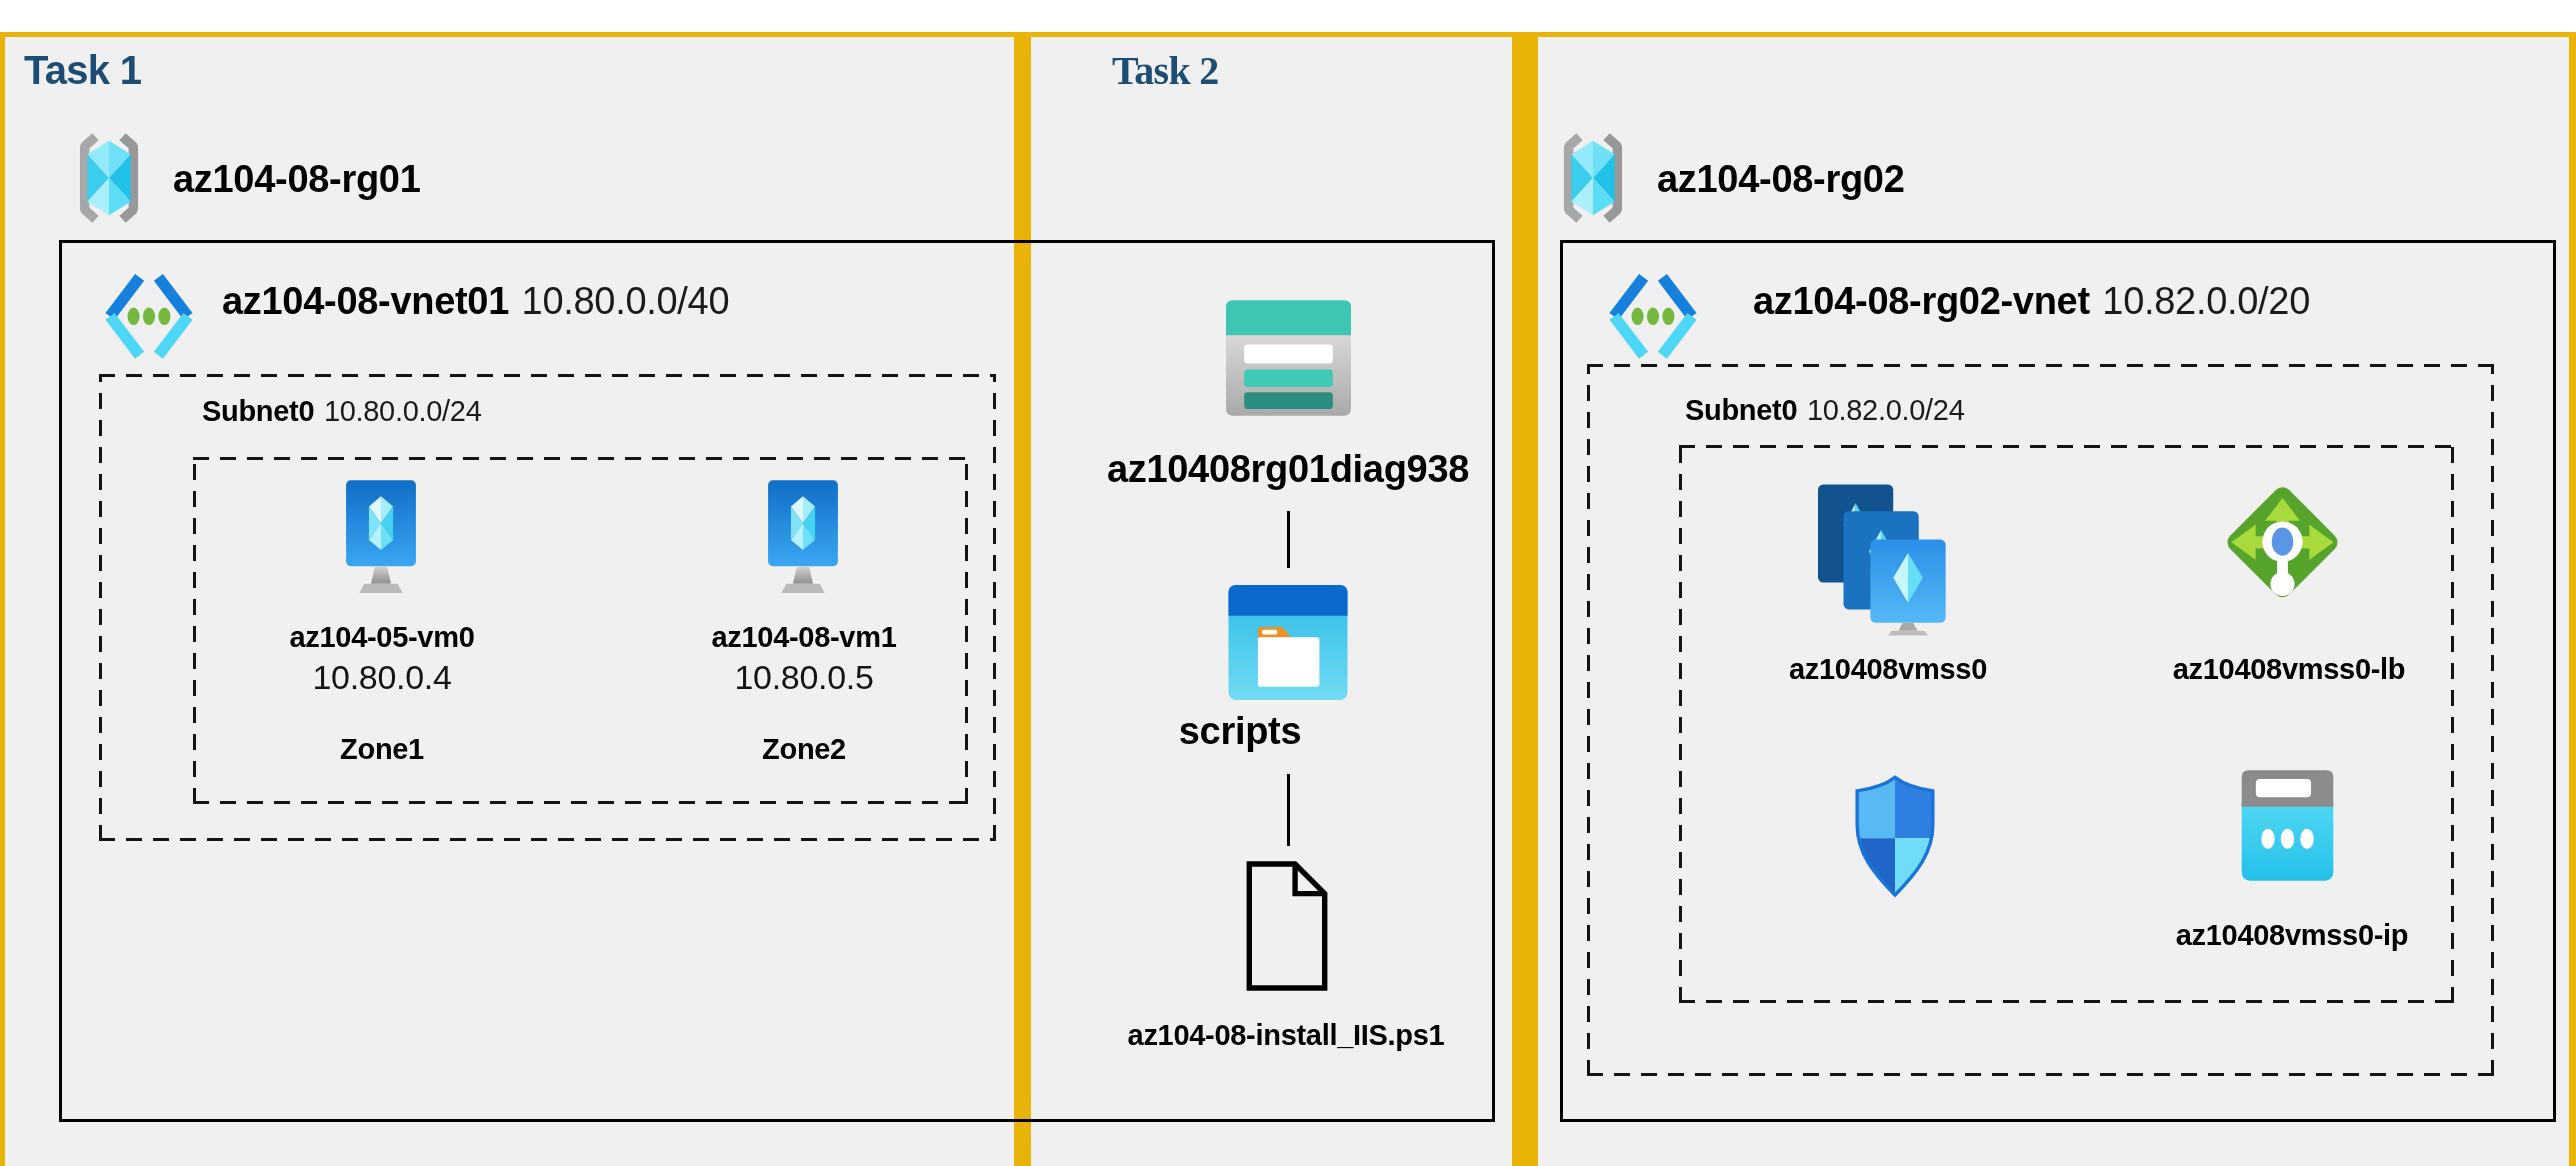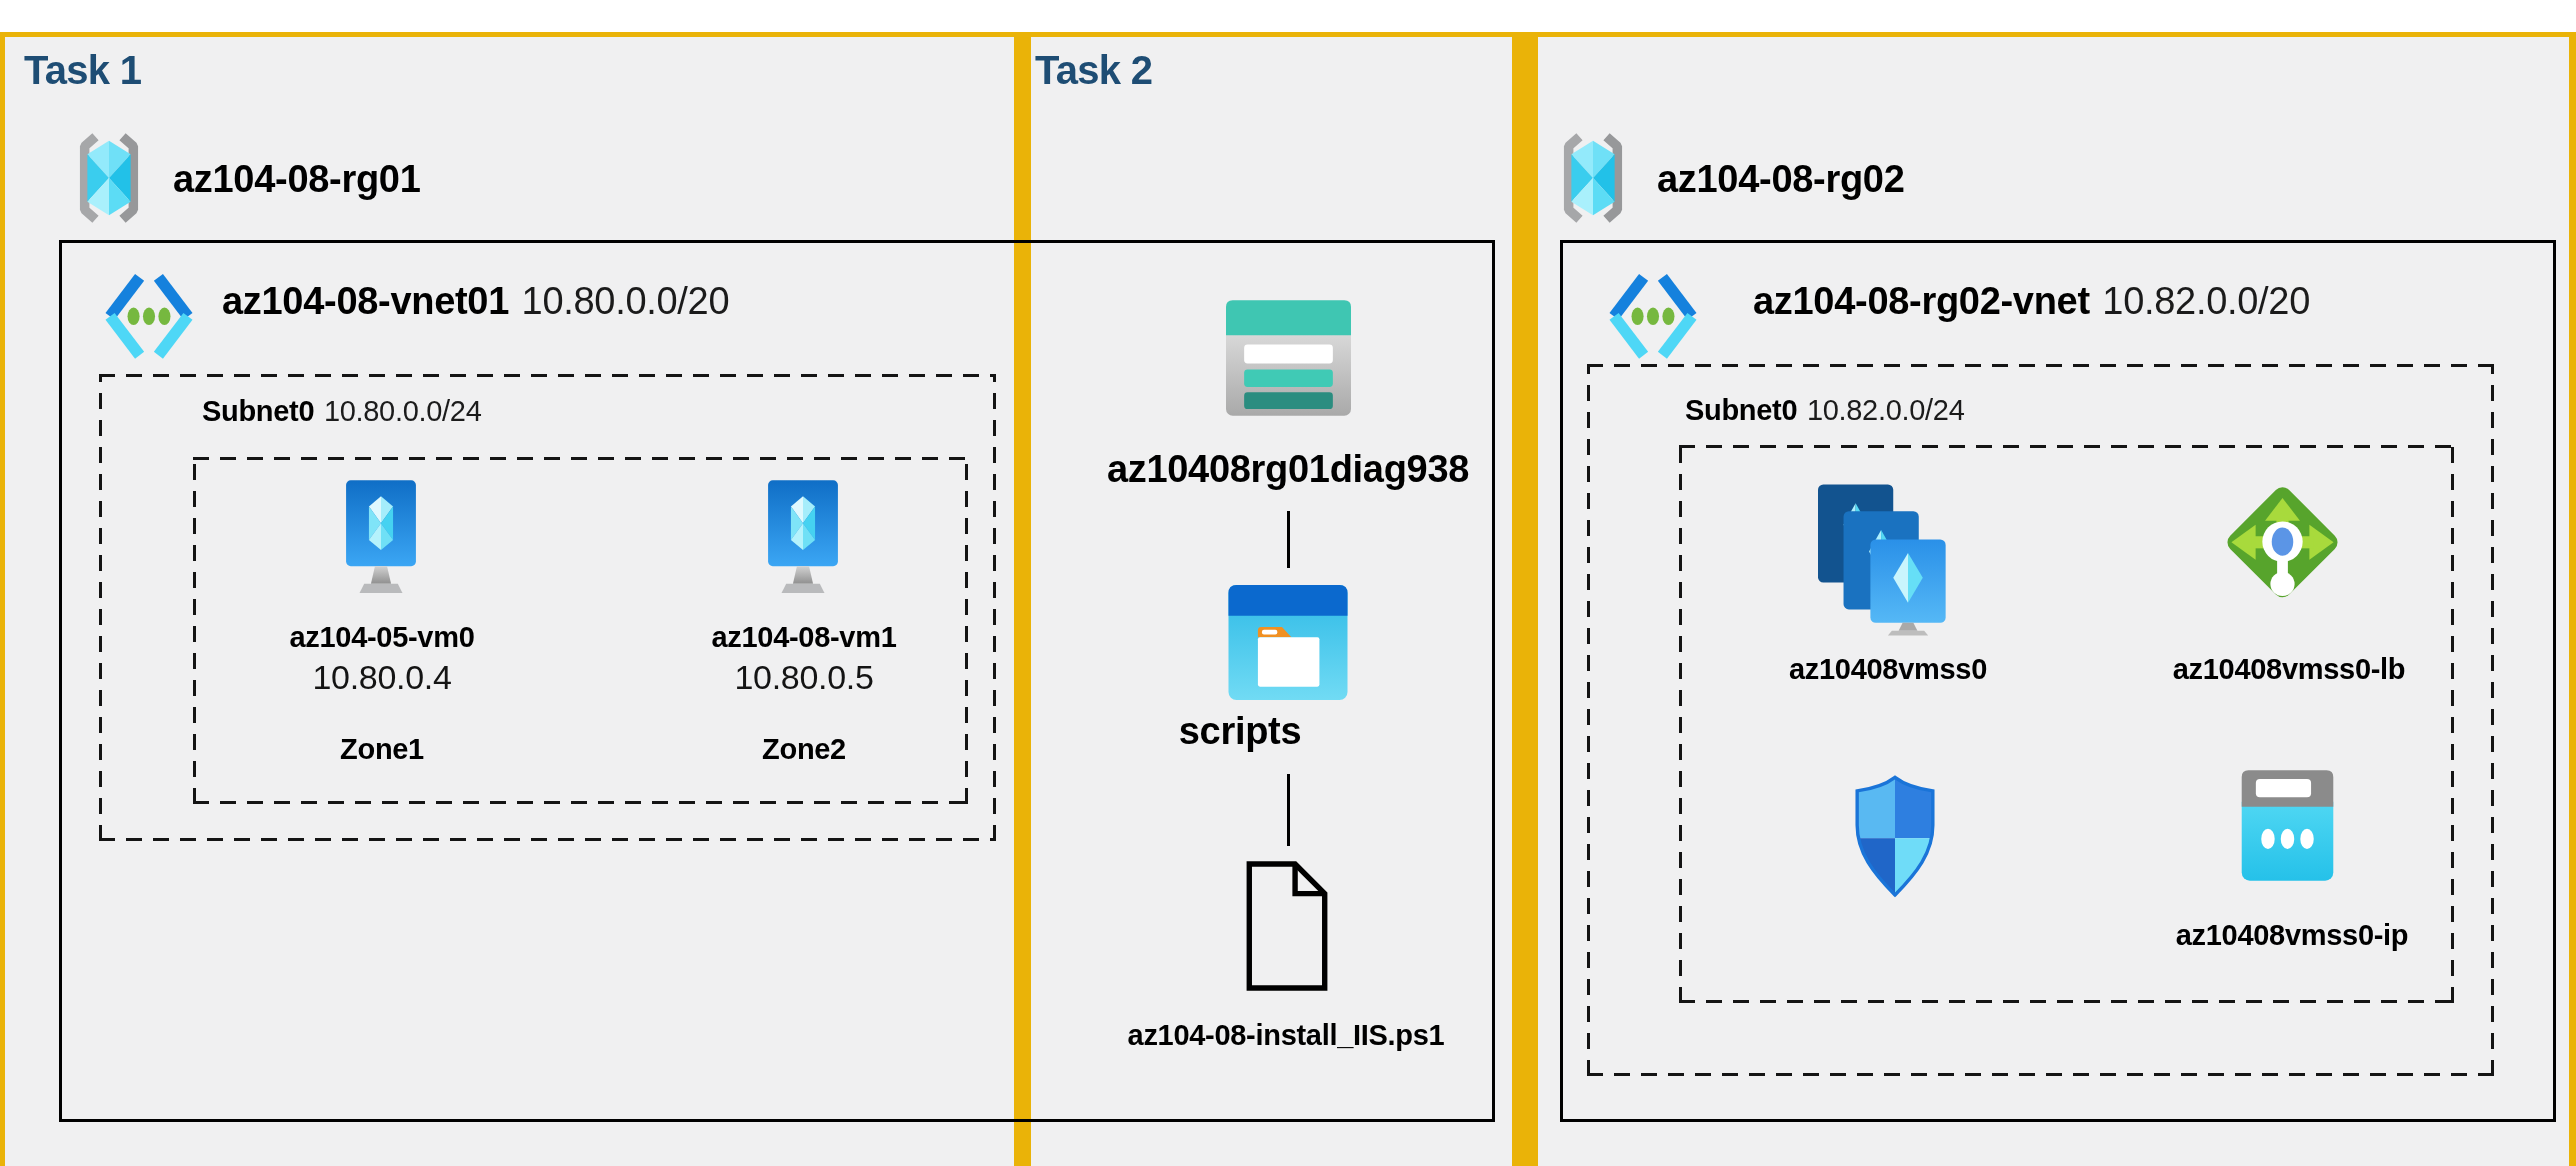--- a/index.html
+++ b/index.html
@@ -30,21 +30,21 @@
 </head>
 <body>
 
 <div class="canvas">
 
   <div class="panel" style="left:5.4px;width:1009px;"></div>
   <div class="panel" style="left:1031px;width:481px;"></div>
   <div class="panel" style="left:1538px;width:1031px;"></div>
 
   <div class="hdr" style="left:24px;top:15px;">Task 1</div>
-  <div class="hdr" style="left:1035px;top:15px;">Task 2</div>
+  <div class="hdr" style="left:1112px;top:15px;font-family:Liberation Serif, serif;">Task 2</div>
 
   <div class="icon" style="left:67px;top:98px;width:84px;height:96px;">
     <svg viewBox="0 0 124 142">
       <path d="M42,10 L26,24 V118 L42,132" fill="none" stroke="#a6a7a9" stroke-width="14" stroke-linejoin="bevel"></path>
       <path d="M82,10 L98,24 V118 L82,132" fill="none" stroke="#97989a" stroke-width="14" stroke-linejoin="bevel"></path>
       <polygon points="62,16 30,36 62,71" fill="#93eafb"></polygon>
       <polygon points="62,16 94,36 62,71" fill="#6fe0f7"></polygon>
       <polygon points="30,36 30,106 62,71" fill="#3acdee"></polygon>
       <polygon points="94,36 94,106 62,71" fill="#22c1e8"></polygon>
       <polygon points="30,106 62,126 62,71" fill="#a9f0fc"></polygon>
@@ -61,21 +61,21 @@
       <path d="M60,8 L16,66" stroke="#1581dd" stroke-width="17" fill="none"></path>
       <path d="M16,66 L60,124" stroke="#4ed7f6" stroke-width="17" fill="none"></path>
       <path d="M88,8 L132,66" stroke="#1581dd" stroke-width="17" fill="none"></path>
       <path d="M132,66 L88,124" stroke="#4ed7f6" stroke-width="17" fill="none"></path>
       <ellipse cx="51" cy="66" rx="9" ry="13" fill="#76b83f"></ellipse>
       <ellipse cx="74" cy="66" rx="9" ry="13" fill="#76b83f"></ellipse>
       <ellipse cx="97" cy="66" rx="9" ry="13" fill="#76b83f"></ellipse>
     </svg>
   </div>
   <div class="lbl" style="left:222px;top:248px;font-size:38px;">
-    <span>az104-08-vnet01</span><span class="cidr">10.80.0.0/20</span>
+    <span>az104-08-vnet01</span><span class="cidr">10.80.0.0/40</span>
   </div>
 
   <div class="dbox" style="left:99px;top:342px;width:897px;height:467px;"></div>
   <div class="lbl" style="left:202px;top:358px;">
     <span>Subnet0</span><span class="cidr">10.80.0.0/24</span>
   </div>
 
   <div class="dbox" style="left:193px;top:425px;width:775px;height:347px;"></div>
 
   <div class="icon" style="left:334px;top:448px;width:94px;height:116px;">

